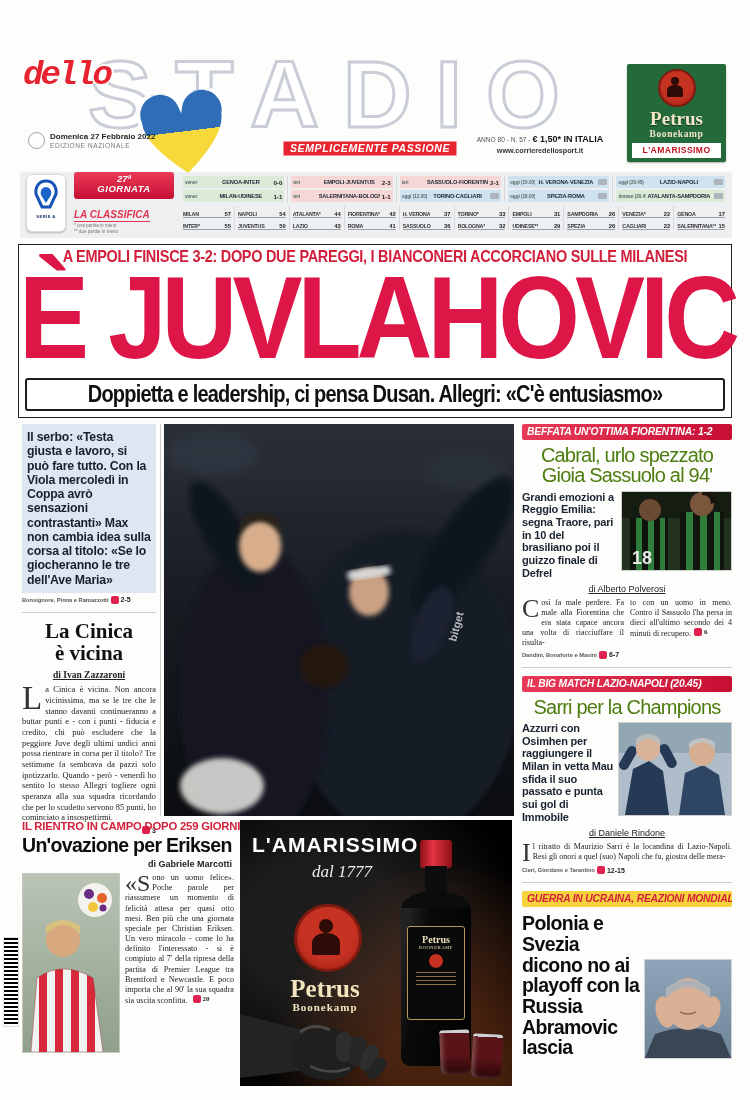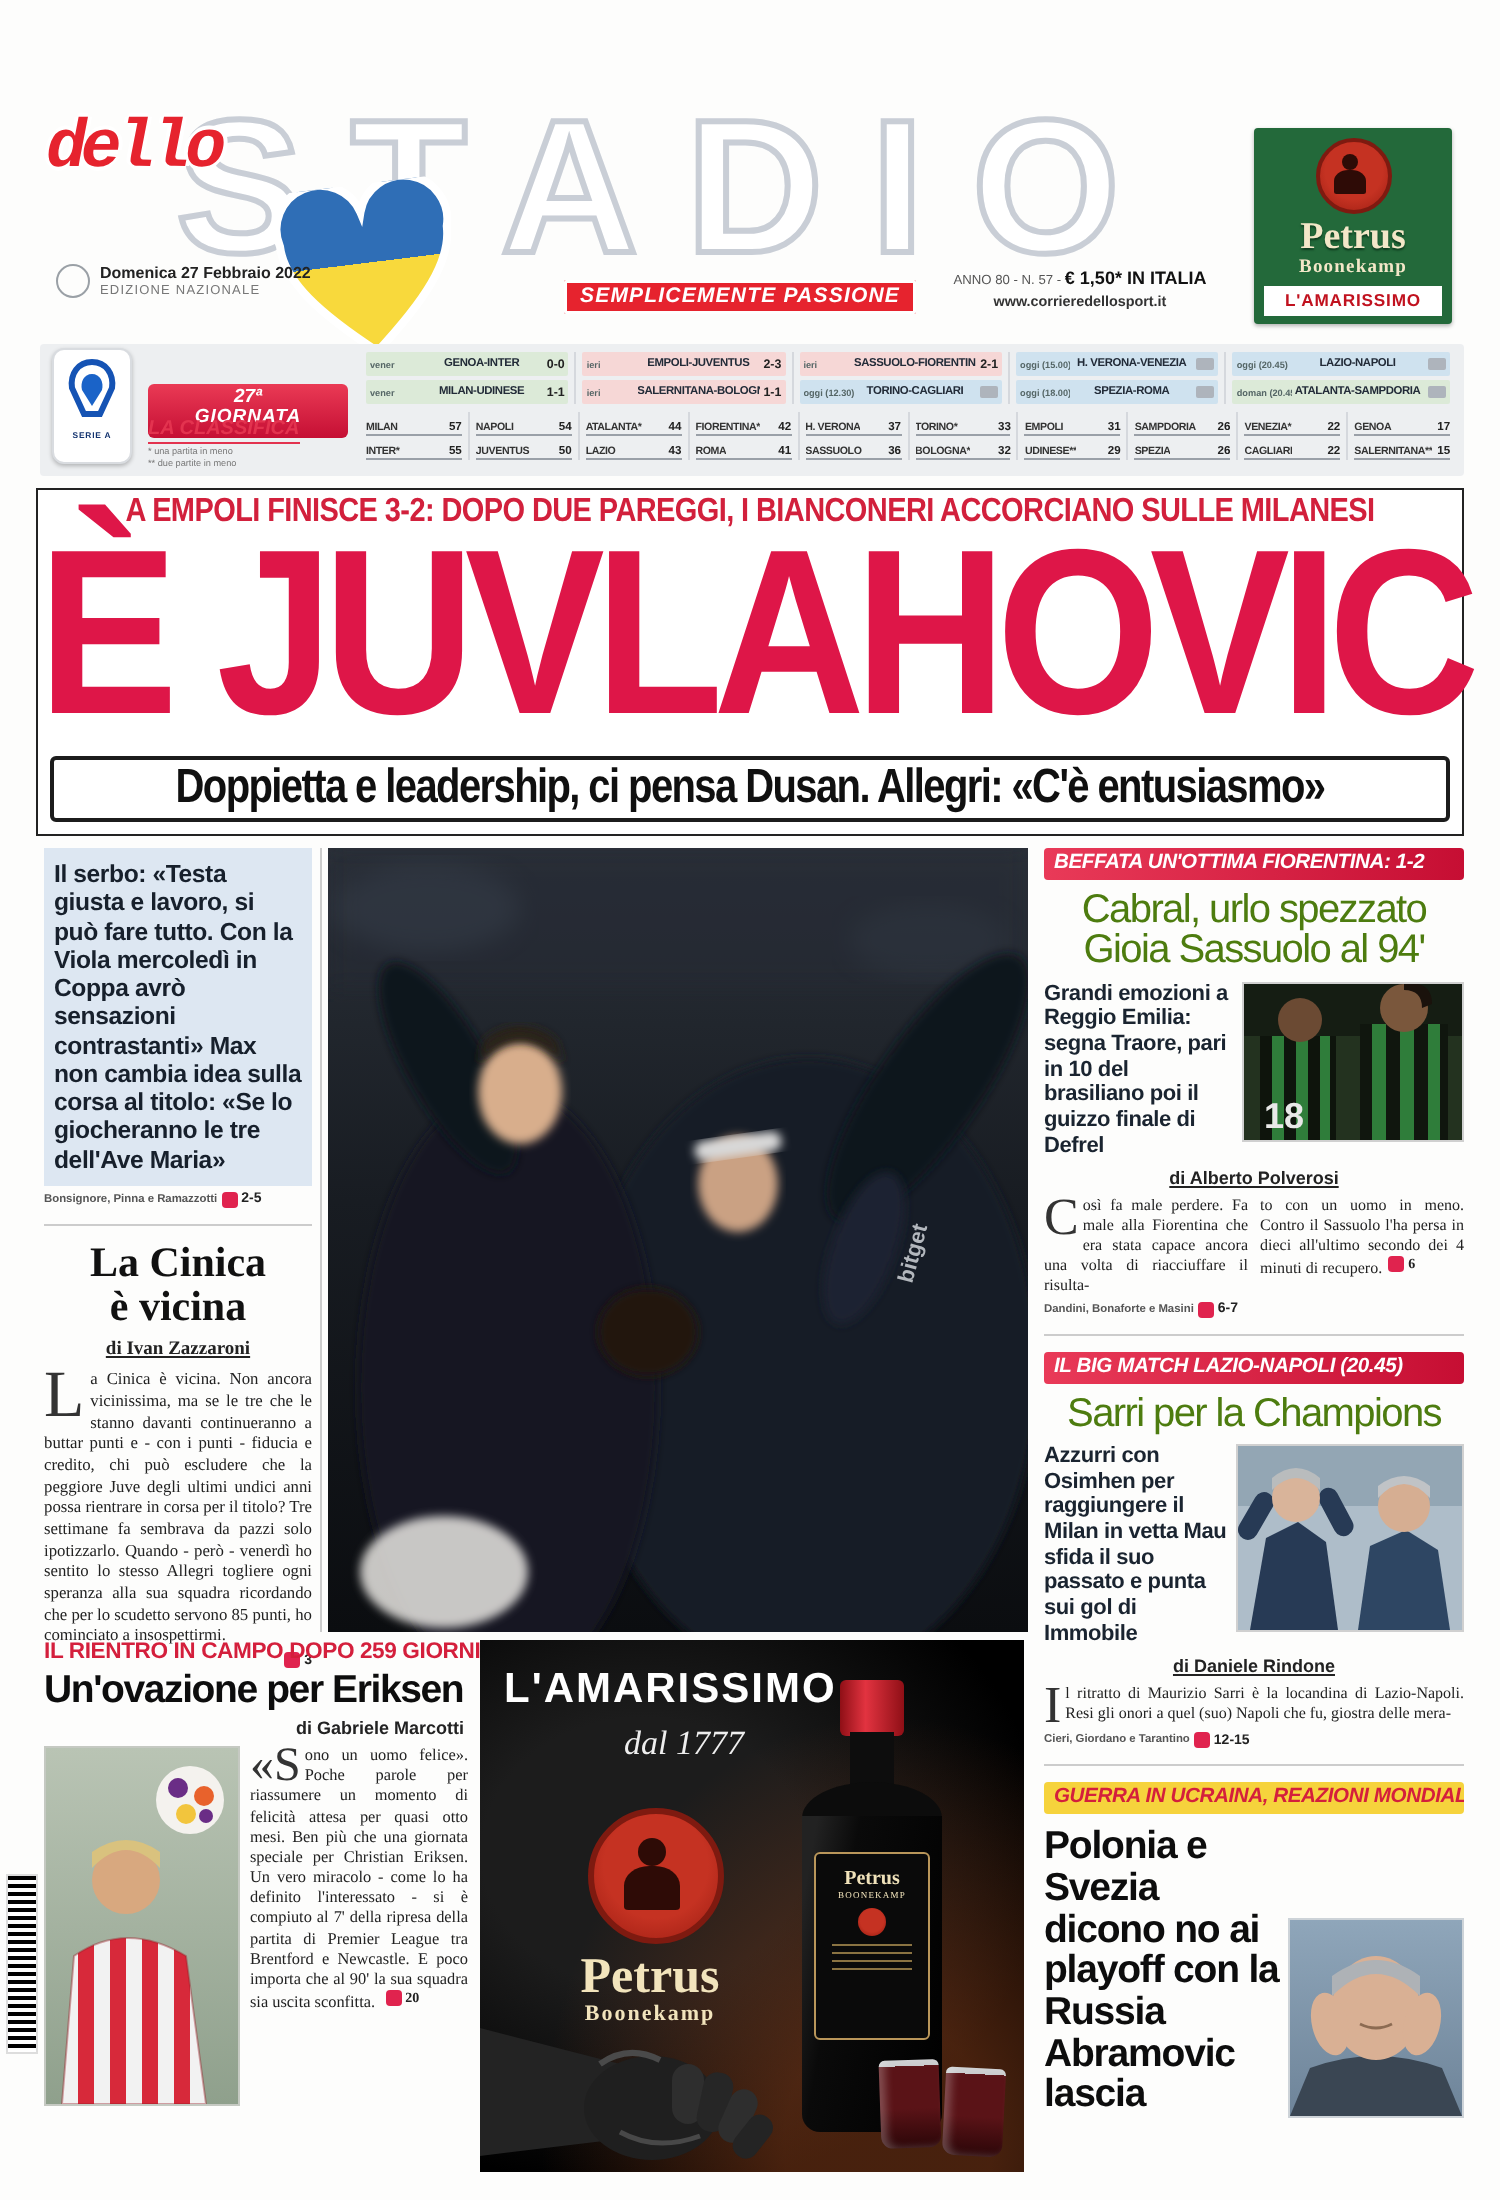--- a/index.html
+++ b/index.html
@@ -37,21 +37,21 @@
   .pname{font-family:"Liberation Serif",serif;font-weight:900;font-size:19px;color:#f3e7c8;line-height:1;margin-top:2px;text-shadow:0 1px 1px #0e3a1e;}
   .pname2{font-family:"Liberation Serif",serif;font-weight:700;font-size:9.5px;color:#f3e7c8;letter-spacing:.6px;margin-top:1px;}
   .pstrip{margin:4px 5px 0;background:#fff;height:15px;line-height:15px;color:#c1121f;
           font-weight:900;font-size:8.6px;letter-spacing:.4px;}
 
   
   .scorebar{position:absolute;left:20px;top:172px;width:712px;height:66px;background:#edeff1;border-radius:2px;}
   .sa-chip{position:absolute;left:6px;top:2px;width:40px;height:58px;background:#fff;border-radius:6px;
            border:1px solid #d9dce0;box-shadow:0 1px 2px rgba(0,0,0,.25);text-align:center;padding-top:4px;box-sizing:border-box;}
   .sa-word{font-size:4.2px;font-weight:800;color:#12326e;letter-spacing:.4px;margin-top:1px;}
-  .round-badge{position:absolute;left:54px;top:20px;width:100px;height:27px;border-radius:3px;
+  .round-badge{position:absolute;left:54px;top:0;width:100px;height:27px;border-radius:3px;
                background:linear-gradient(180deg,#ea3a55,#c50f34);color:#fff;text-align:center;
                font-style:italic;font-weight:900;padding-top:2px;box-sizing:border-box;}
   .rb1{font-size:9.5px;line-height:10px;}
   .rb2{font-size:9.5px;line-height:10px;letter-spacing:.5px;}
   .clsf{position:absolute;left:54px;top:37px;font-size:10px;font-weight:900;font-style:italic;
         color:#e3334f;border-bottom:1px solid #e3334f;padding-bottom:1px;}
   .notes{position:absolute;left:54px;top:51px;font-size:4.6px;color:#777;line-height:1.3;}
   .fxwrap{position:absolute;left:160px;top:4px;width:548px;display:flex;}
   .fx-group{flex:1;display:flex;flex-direction:column;gap:2px;padding:0 3px;border-left:1px solid #d5d8dd;}
   .fx-group:first-child{border-left:none;}
@@ -102,21 +102,21 @@
   
   .col-right{position:absolute;left:522px;top:424px;width:210px;}
   .bar{height:16px;line-height:16px;border-radius:2px;padding-left:5px;font-size:10.3px;
        font-weight:900;font-style:italic;white-space:nowrap;overflow:hidden;letter-spacing:-.2px;}
   .bar-red{background:linear-gradient(90deg,#e93a58,#c60e33);color:#fff;}
   .bar-yellow{background:#f6d33c;color:#d41f3c;}
   .rc-h{margin-top:5px;font-size:20px;font-weight:400;line-height:1.02;letter-spacing:-.8px;color:#4d7c0f;text-align:center;}
   .rc-row{display:flex;gap:4px;margin-top:5px;}
   .deck{width:95px;font-size:11px;font-weight:700;line-height:1.15;color:#1a2430;letter-spacing:-.2px;flex:none;}
   .rc-photo{flex:1;border:1px solid #d0d0d0;overflow:hidden;}
-  .rc-by{margin-top:5px;text-align:center;font-size:9px;font-weight:700;color:#222;text-decoration:underline;}
+  .rc-by{margin-top:5px;text-align:center;font-size:9px;font-weight:400;color:#222;text-decoration:underline;}
   .rc-body{margin-top:4px;display:flex;gap:6px;}
   .rc-bcol{flex:1;font-family:"Liberation Serif",serif;font-size:8px;line-height:1.24;text-align:justify;color:#222;}
   .dropcap2{float:left;font-family:"Liberation Serif",serif;font-size:26px;line-height:21px;padding-right:2px;color:#333;}
   .endpg{display:inline-flex;align-items:center;gap:2px;margin-left:3px;}
   .ukr-h{margin-top:6px;font-size:19.5px;font-weight:900;line-height:1.06;letter-spacing:-.6px;color:#0d0d0d;}
   .abram{float:right;width:86px;height:98px;margin:46px 0 2px 4px;border:1px solid #cdd3d8;}
 
   
   .eriksen{position:absolute;left:22px;top:820px;width:212px;}
   .er-kicker{font-size:11.3px;font-weight:900;color:#d41f3c;letter-spacing:-.2px;white-space:nowrap;}

